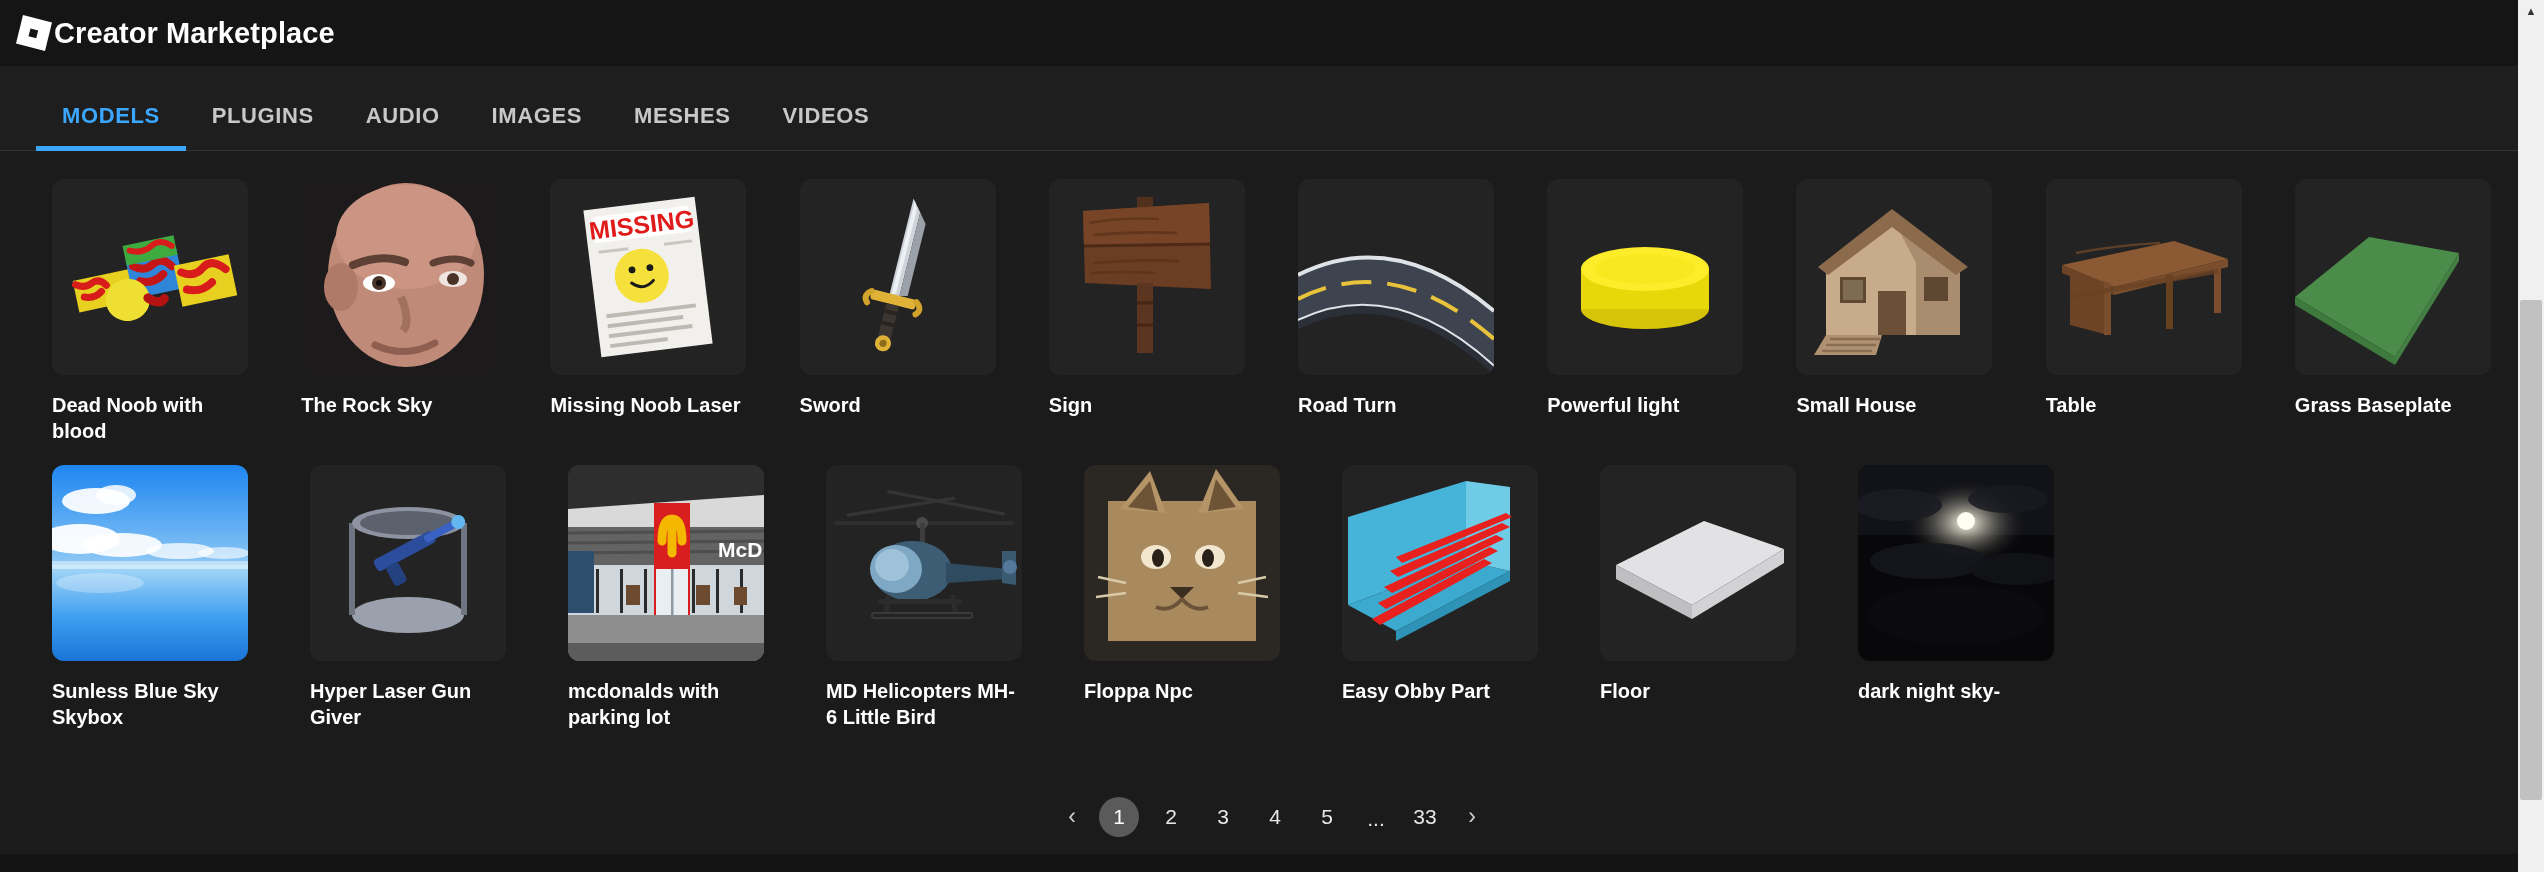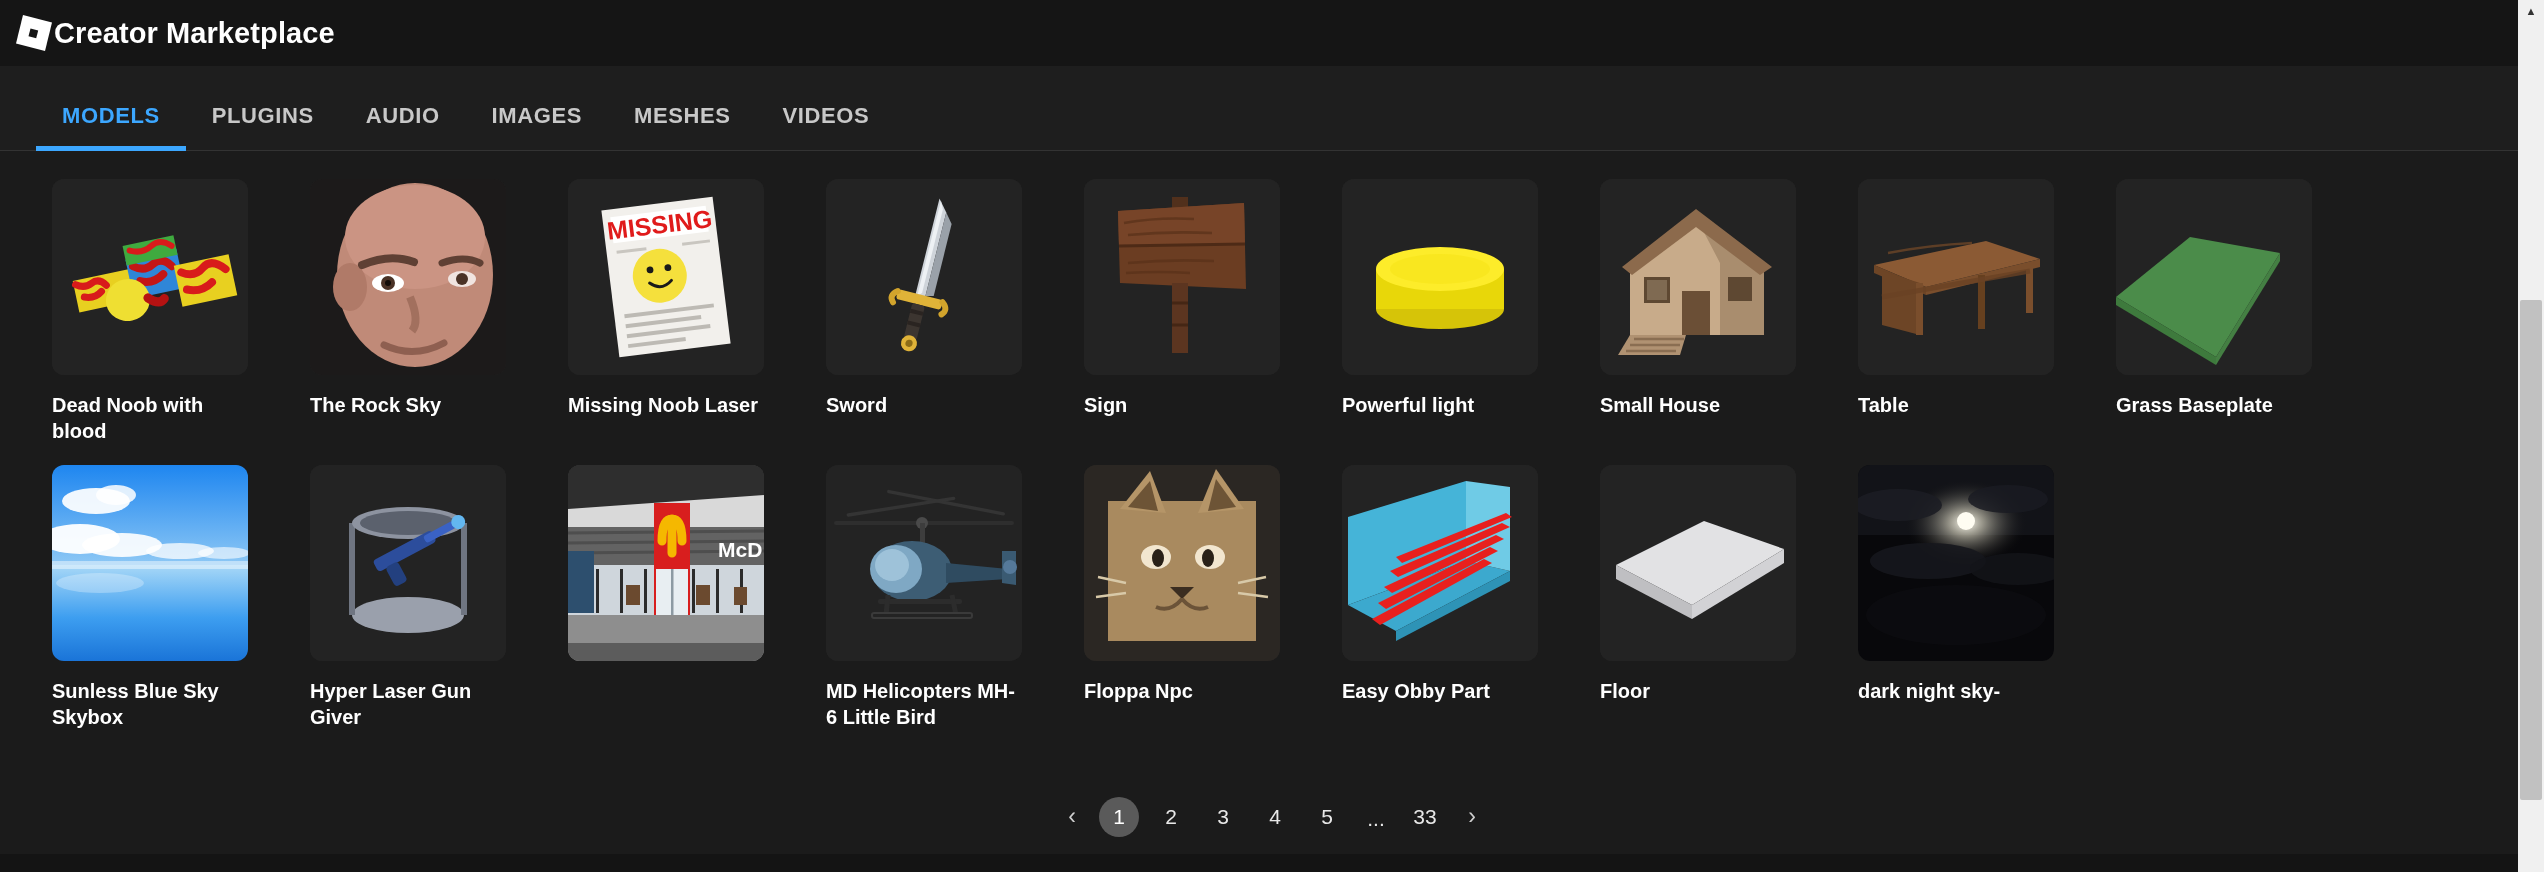--- a/index.html
+++ b/index.html
@@ -305,20 +305,33 @@
             <path d="M40 44 q34 -6 70 -4 M44 56 q40 -4 84 -2 M44 84 q42 -4 86 -2 M42 94 q34 -2 64 0" stroke="#5a3119" stroke-width="2.6" fill="none" opacity=".75"></path>
             <path d="M35 67 L161 65" stroke="#4d2a16" stroke-width="3"></path>
             <rect x="88" y="104" width="16" height="70" fill="#5c3520"></rect>
             <path d="M88 124 L104 124 M88 146 L104 146" stroke="#452614" stroke-width="3"></path>
           </svg>
         </div>
         <div class="card-label">Sign</div>
       </div>
 
 
+      <div class="card">
+        <div class="thumb">
+          <svg viewBox="0 0 196 196">
+            <rect width="196" height="196" fill="#232323"></rect>
+            <path d="M0 96 Q96 48 196 132 L196 188 Q96 96 0 142 Z" fill="#3d4450"></path>
+            <path d="M0 96 Q96 48 196 132" stroke="#dfe3e8" stroke-width="4" fill="none"></path>
+            <path d="M0 142 Q96 96 196 188" stroke="#dfe3e8" stroke-width="4" fill="none"></path>
+            <path d="M0 120 Q96 72 196 160" stroke="#e8c23a" stroke-width="4" fill="none" stroke-dasharray="30 16"></path>
+            <path d="M0 142 Q96 96 196 188 L196 196 Q96 104 0 150 Z" fill="#2a2f38"></path>
+          </svg>
+        </div>
+        <div class="card-label">Road Turn</div>
+      </div>
 
       <div class="card">
         <div class="thumb">
           <svg viewBox="0 0 196 196">
             <rect width="196" height="196" fill="#232323"></rect>
             <ellipse cx="98" cy="130" rx="64" ry="20" fill="#d6c408"></ellipse>
             <rect x="34" y="90" width="128" height="40" fill="#e8d709"></rect>
             <ellipse cx="98" cy="90" rx="64" ry="22" fill="#fdec2a"></ellipse>
             <ellipse cx="98" cy="90" rx="50" ry="15" fill="#f5e316" opacity=".55"></ellipse>
           </svg>
@@ -453,20 +466,21 @@
               <rect x="128" y="120" width="14" height="20"></rect>
                 <rect x="166" y="122" width="13" height="18"></rect>
             </g>
             <rect x="86" y="38" width="36" height="112" fill="#d81e1e"></rect>
             <path d="M94 76 q0 -22 10 -22 t10 22 M104 54 l0 34" fill="none" stroke="#f5b800" stroke-width="9" stroke-linecap="round"></path>
             <rect x="88" y="104" width="32" height="46" fill="#e8eef2"></rect>
             <rect x="103" y="104" width="2.5" height="46" fill="#8d9aa3"></rect>
             <rect x="0" y="86" width="26" height="62" fill="#2d4f6e"></rect>
           </svg>
         </div>
+        <div class="card-label">mcdonalds with parking lot</div>
       </div>
 
       <div class="card">
         <div class="thumb">
           <svg viewBox="0 0 196 196">
             <rect width="196" height="196" fill="#232323"></rect>
             <rect x="8" y="56" width="180" height="4" rx="2" fill="#2e2e2e"></rect>
             <rect x="60" y="36" width="120" height="3.4" rx="1.7" fill="#343434" transform="rotate(11 120 38)"></rect>
             <rect x="20" y="40" width="110" height="3.4" rx="1.7" fill="#343434" transform="rotate(-9 75 42)"></rect>
             <circle cx="96" cy="58" r="6" fill="#4a4a4a"></circle>

